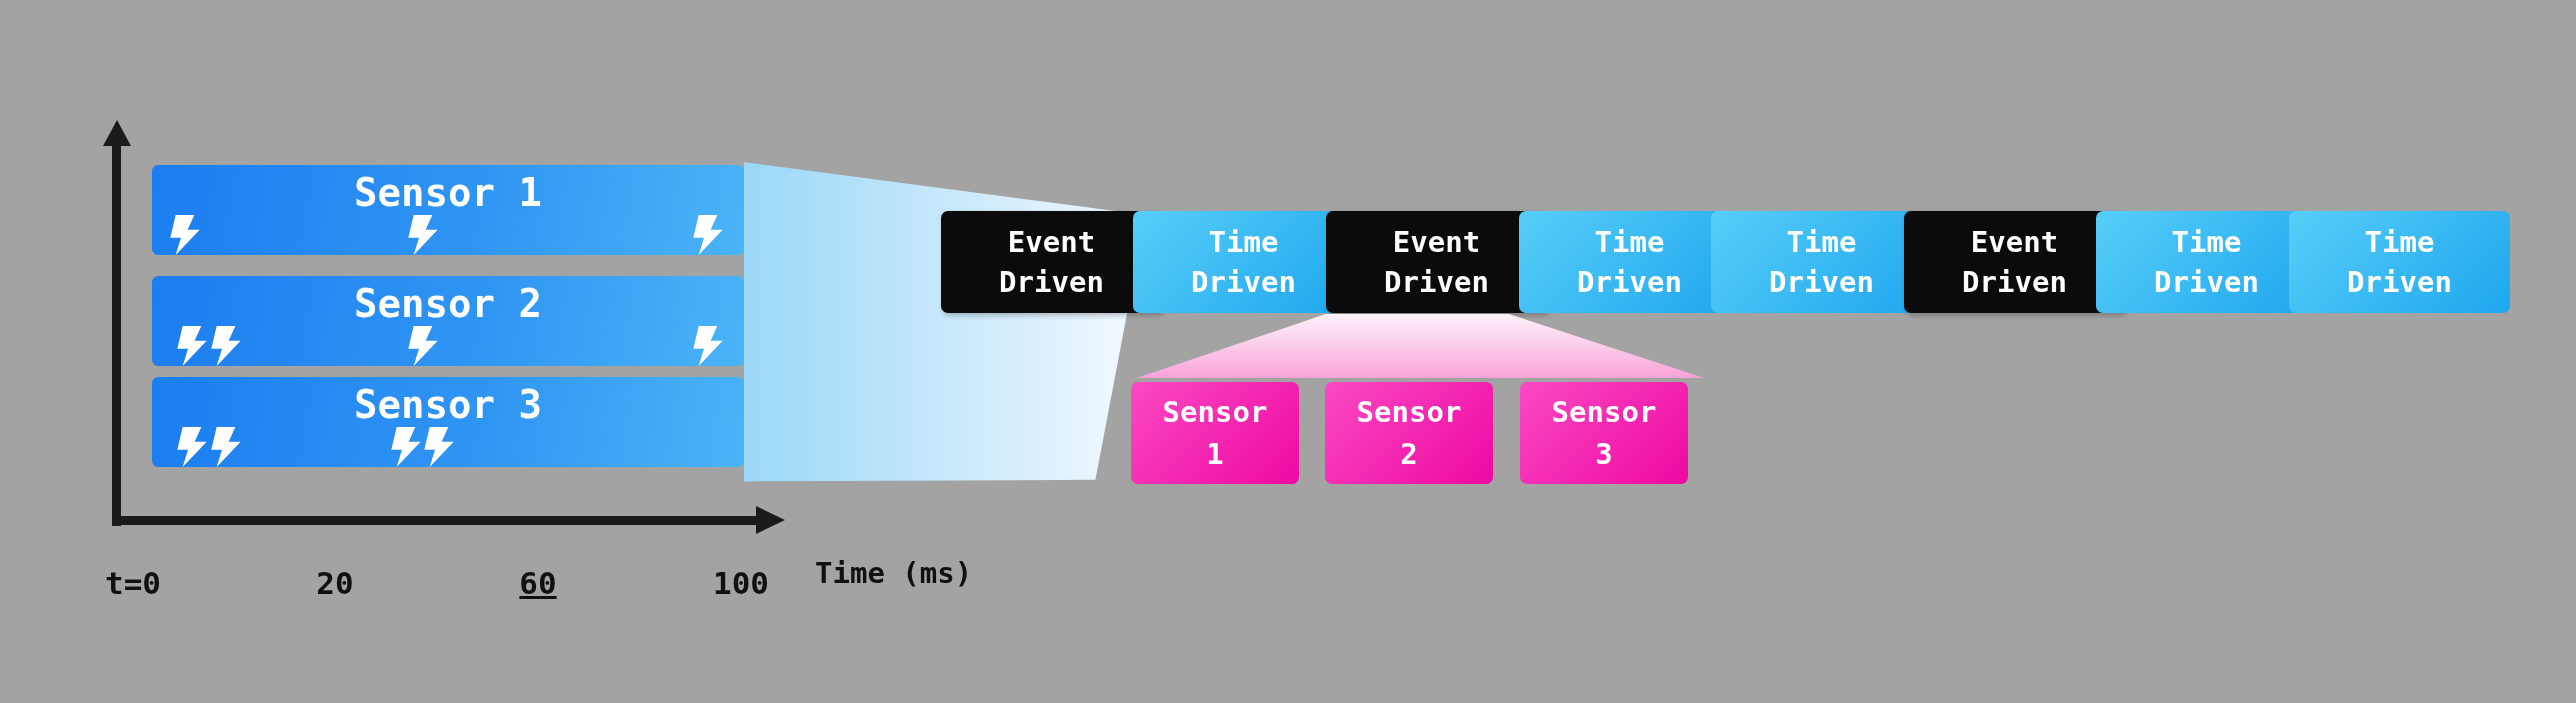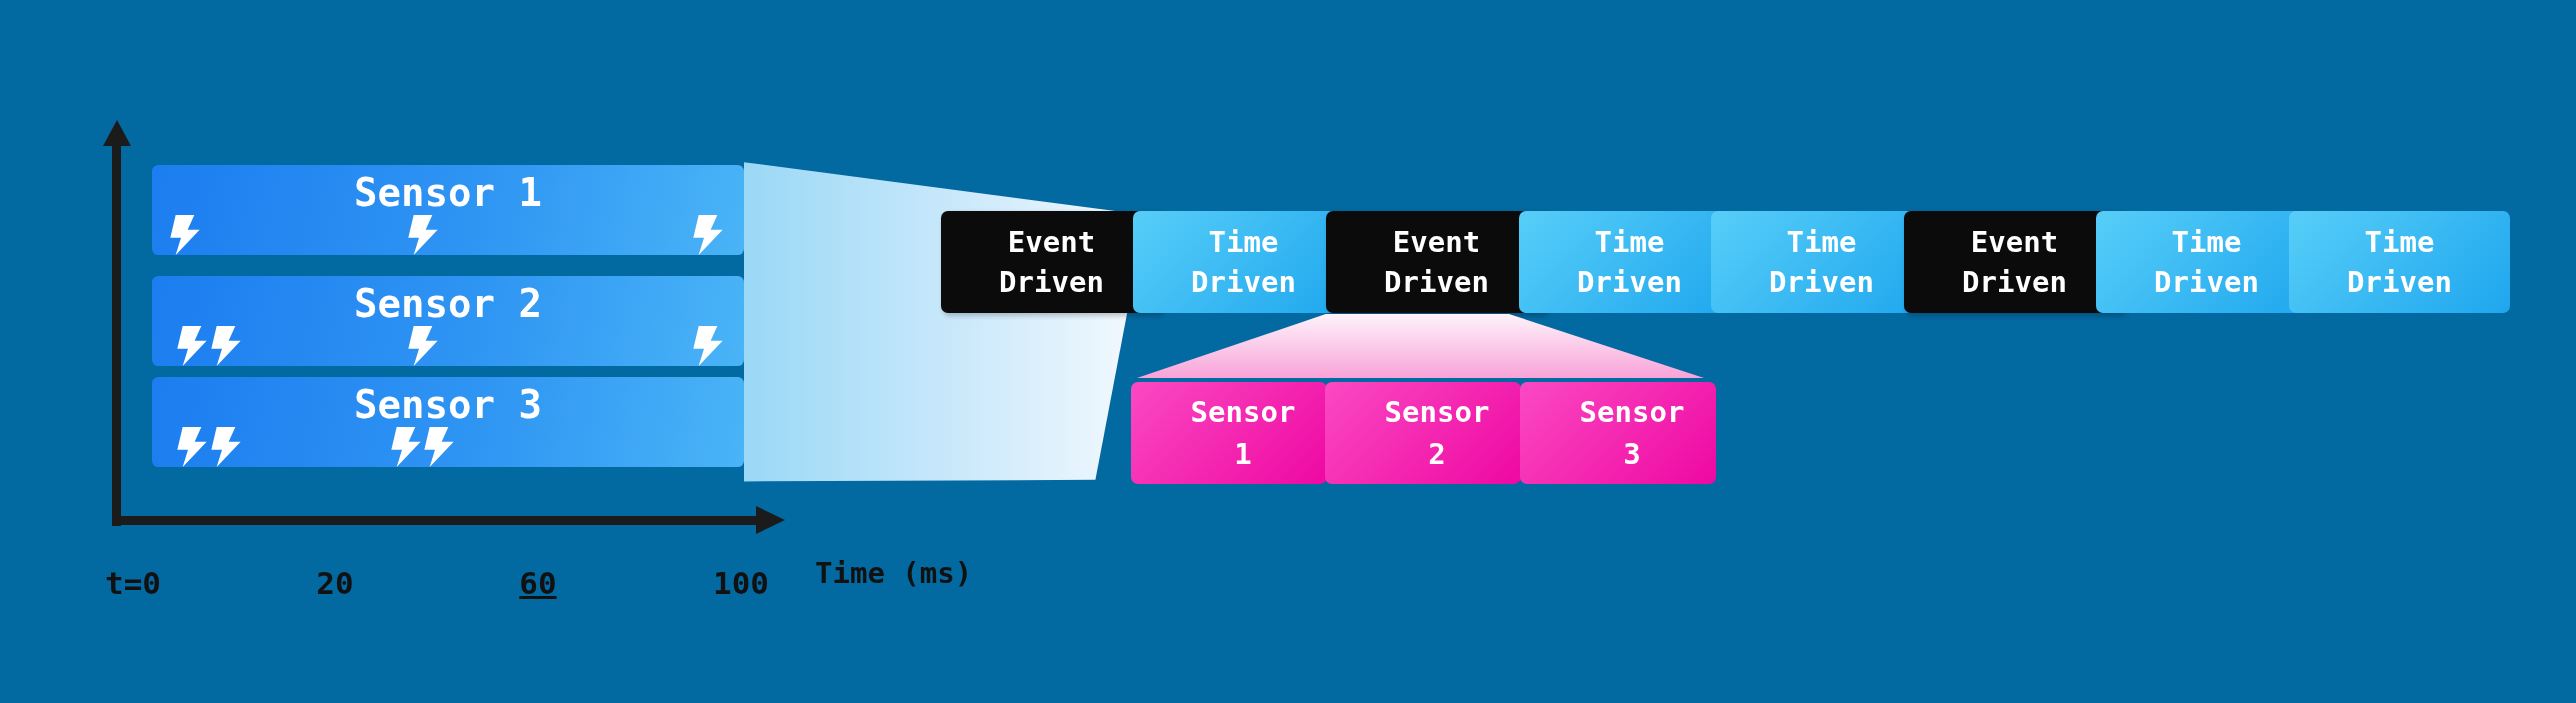--- a/index.html
+++ b/index.html
@@ -1,20 +1,20 @@
 <!DOCTYPE html>
 <html style="font-size:11px"><head>
 <meta charset="utf-8">
 <style>
   html,body{margin:0;padding:0;}
   body{
     width:2576px;height:704px;background:#ffffff;overflow:hidden;
     font-family:"DejaVu Sans Mono","Liberation Mono",monospace;font-weight:bold;
   }
-  .canvas{position:relative;width:2576px;height:704px;background:#0369a1;}
+  .canvas{position:relative;width:2576px;height:704px;background:#a3a3a3;}
 
   
   .axis-v{position:absolute;left:112px;top:140px;width:9px;height:386px;background:#1b1b1b;}
   .arrow-up{position:absolute;left:103px;top:120px;width:0;height:0;
     border-left:14px solid transparent;border-right:14px solid transparent;
     border-bottom:26.5px solid #1b1b1b;}
   .axis-h{position:absolute;left:112px;top:516px;width:647px;height:9px;background:#1b1b1b;}
   .arrow-right{position:absolute;left:756px;top:506px;width:0;height:0;
     border-top:14px solid transparent;border-bottom:14px solid transparent;
     border-left:29px solid #1b1b1b;}
@@ -44,21 +44,21 @@
   .block.time{background:linear-gradient(135deg,#57cef8 0%,#1ea6ee 100%);}
 
   
   .funnel{position:absolute;left:1137px;top:314px;width:567px;height:64px;
     background:linear-gradient(180deg,#fdf2fa 0%,#fbc7e8 55%,#f8a3d8 100%);
     clip-path:polygon(33.3% 0%,65.6% 0%,100% 100%,0% 100%);
     z-index:2;}
   .pink-block{position:absolute;top:382px;width:168px;height:102px;border-radius:7px;
     background:linear-gradient(135deg,#fb49c2 0%,#ee08a2 100%);
     display:flex;flex-direction:column;align-items:center;justify-content:center;
-    font-size:29px;line-height:42px;color:#ffffff;text-align:center;z-index:3;padding-left:28px;}
+    font-size:29px;line-height:42px;color:#ffffff;text-align:center;z-index:3;}
 </style>
 </head>
 <body>
 
 <div class="canvas">
 
   <div>
     <div class="arrow-up"></div>
     <div class="axis-v"></div>
     <div class="axis-h"></div>

